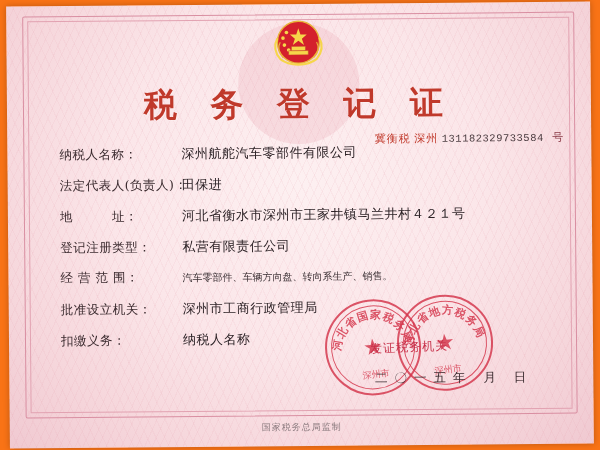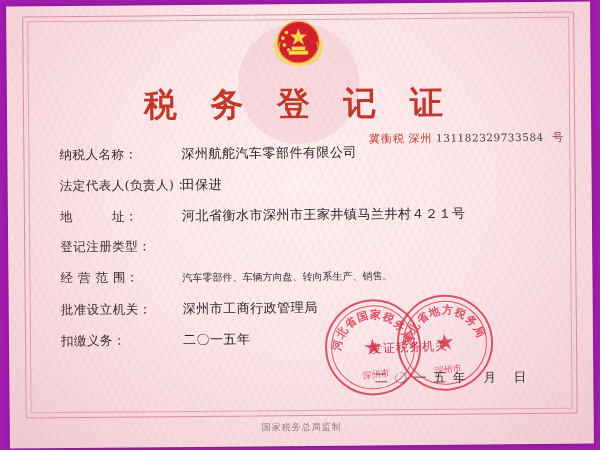--- a/index.html
+++ b/index.html
@@ -11,21 +11,21 @@
     width: 600px;
     height: 450px;
     overflow: hidden;
     font-family: "DejaVu Sans", "Liberation Sans", sans-serif;
   }
 
   #cert {
     position: relative;
     width: 600px;
     height: 450px;
-    background: #a21caf;
+    background: #f97316;
     overflow: hidden;
   }
 
   
   .paper {
     position: absolute;
     left: 8px;
     top: 4px;
     width: 584px;
     height: 442px;
@@ -102,20 +102,21 @@
   }
   .serial .seal-word {
     color: #c0392b;
     font-weight: normal;
     letter-spacing: 1px;
   }
   .serial .num {
     color: #4a3b3f;
     letter-spacing: 0.5px;
     font-size: 10.5px;
+    font-family: Liberation Mono, monospace;
   }
   .serial .suffix {
     color: #8a3b47;
     margin-left: 5px;
   }
 
   .fields {
     position: absolute;
     left: 52px;
     top: 140px;
@@ -287,32 +288,33 @@
       <div class="field-row">
         <div class="field-label">法定代表人(负责人)：</div>
         <div class="field-value">田保进</div>
       </div>
       <div class="field-row">
         <div class="field-label">地　　　址：</div>
         <div class="field-value">河北省衡水市深州市王家井镇马兰井村４２１号</div>
       </div>
       <div class="field-row">
         <div class="field-label">登记注册类型：</div>
+        <div class="field-value">私营有限责任公司</div>
       </div>
       <div class="field-row">
         <div class="field-label">经 营 范 围：</div>
         <div class="field-value small">汽车零部件、车辆方向盘、转向系生产、销售。</div>
       </div>
       <div class="field-row">
         <div class="field-label">批准设立机关：</div>
         <div class="field-value">深州市工商行政管理局</div>
       </div>
       <div class="field-row">
         <div class="field-label">扣缴义务：</div>
-        <div class="field-value">二〇一五年</div>
+        <div class="field-value">纳税人名称</div>
       </div>
     </div>
 
     <div class="seal" id="seal-national">
       <div class="seal-inner-ring"></div>
       <svg class="seal-arc" viewBox="0 0 92 92" aria-hidden="true">
         <defs>
             <path id="arcN" d="M 13,50 A 33,33 0 0 1 79,50"></path>
           </defs>
         <text>

